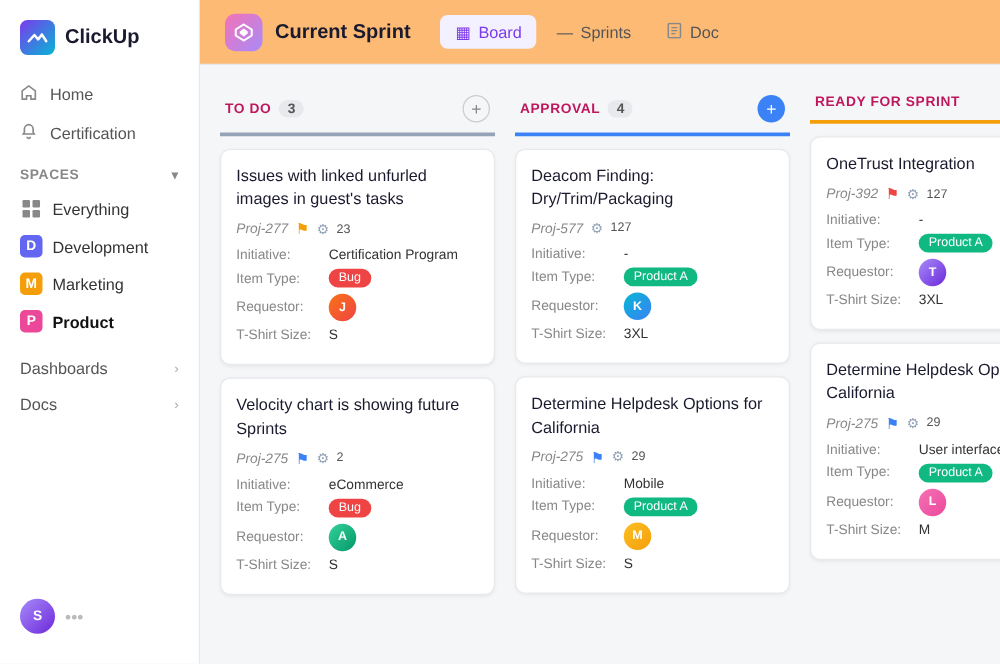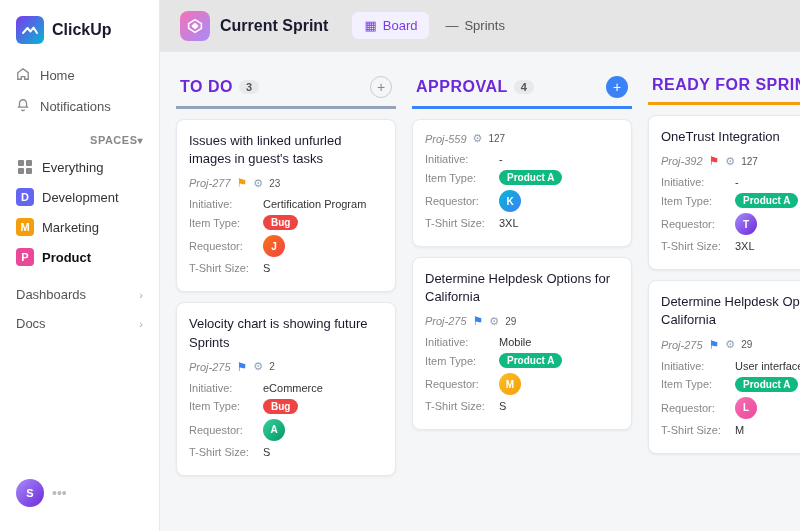--- a/index.html
+++ b/index.html
@@ -39,21 +39,21 @@
       cursor: pointer;
       color: #555;
       font-size: 13px;
       border-radius: 0;
     }
     .sidebar-nav-icon { font-size: 14px; color: #888; }
 
     .sidebar-section-header {
       display: flex;
       align-items: center;
-      justify-content: flex-end;
+      justify-content: space-between;
       padding: 12px 16px 6px;
       color: #888;
       font-size: 11px;
       font-weight: 600;
       text-transform: uppercase;
       letter-spacing: 0.5px;
     }
     .sidebar-chevron { font-size: 10px; }
     .sidebar-space-item {
       display: flex;
@@ -123,21 +123,21 @@
     
     #main {
       flex: 1;
       display: flex;
       flex-direction: column;
       overflow: hidden;
     }
 
     
     #topbar {
-      background: #e5e5e5;
+      background: #fdba74;
       border-bottom: 1px solid #e8e9ec;
       padding: 16px 20px;
       height: 52px;
       display: flex;
       align-items: center;
       gap: 0;
     }
     .topbar-title {
       display: flex;
       align-items: center;
@@ -211,24 +211,24 @@
     .column-header.todo { border-bottom-color: #94a3b8; }
     .column-header.approval { border-bottom-color: #3b82f6; }
     .column-header.ready { border-bottom-color: #f59e0b; }
 
     .col-title-row {
       display: flex;
       align-items: center;
       gap: 6px;
     }
     .col-title {
-      font-size: 16px;
+      font-size: 11px;
       font-weight: 700;
       letter-spacing: 0.5px;
-      color: #6d28d9;
+      color: #be185d;
       text-transform: uppercase;
     }
     .col-count {
       background: #e8e9ec;
       border-radius: 10px;
       padding: 1px 7px;
       font-size: 11px;
       color: #555;
       font-weight: 600;
     }
@@ -301,21 +301,21 @@
       width: 68px;
       flex-shrink: 0;
     }
     .card-row-value {
       color: #333;
     }
     .badge {
       padding: 2px 8px;
       border-radius: 12px;
       font-size: 10px;
-      font-weight: 700;
+      font-weight: 400;
       color: #fff;
     }
     .badge-bug { background: #ef4444; }
     .badge-product-a { background: #10b981; }
     .avatar-tiny {
       width: 22px;
       height: 22px;
       border-radius: 50%;
       object-fit: cover;
       display: flex;
@@ -364,21 +364,21 @@
     </span>
     <span>Home</span>
   </div>
   <div class="sidebar-nav-item">
     <span class="sidebar-nav-icon">
       <svg width="14" height="14" viewBox="0 0 16 16" fill="none">
           <path d="M8 2a4 4 0 0 0-4 4v3l-1 1.5h10L12 9V6a4 4 0 0 0-4-4z" stroke="#888" stroke-width="1.5" fill="none"></path>
           <path d="M6.5 13a1.5 1.5 0 0 0 3 0" stroke="#888" stroke-width="1.5" fill="none"></path>
         </svg>
     </span>
-    <span>Notifications</span>
+    <span>Certification</span>
   </div>
 
   <div class="sidebar-section-header">
     <span>Spaces</span>
     <span class="sidebar-chevron">▾</span>
   </div>
 
   <div class="sidebar-space-item">
     <span class="everything-icon">
       <svg width="16" height="16" viewBox="0 0 16 16">
@@ -434,20 +434,29 @@
     </div>
     <div class="topbar-nav">
       <div class="topbar-nav-item active">
         <span>▦</span>
         <span>Board</span>
       </div>
       <div class="topbar-nav-item">
         <span>—</span>
         <span>Sprints</span>
       </div>
+      <div class="topbar-nav-item">
+        <span>
+          <svg width="13" height="13" viewBox="0 0 16 16" fill="none">
+              <rect x="2" y="1" width="12" height="14" rx="1" stroke="#888" stroke-width="1.5"></rect>
+              <path d="M5 5h6M5 8h6M5 11h4" stroke="#888" stroke-width="1.2"></path>
+            </svg>
+        </span>
+        <span>Doc</span>
+      </div>
     </div>
   </div>
 
   <div id="board">
     <div class="columns-wrapper">
 
       <div class="column">
         <div class="column-header todo">
           <div class="col-title-row">
             <span class="col-title">TO DO</span>
@@ -512,22 +521,23 @@
       <div class="column">
         <div class="column-header approval">
           <div class="col-title-row">
             <span class="col-title">APPROVAL</span>
             <span class="col-count">4</span>
           </div>
           <div class="col-add-blue">+</div>
         </div>
 
         <div class="card">
+          <div class="card-title">Deacom Finding: Dry/Trim/Packaging</div>
           <div class="card-meta">
-            <span class="proj-id">Proj-559</span>
+            <span class="proj-id">Proj-577</span>
             <span class="gear-icon-small">⚙</span>
             <span class="card-count">127</span>
           </div>
           <div class="card-row">
             <span class="card-row-label">Initiative:</span>
             <span class="card-row-value">-</span>
           </div>
           <div class="card-row">
             <span class="card-row-label">Item Type:</span>
             <span class="badge badge-product-a">Product A</span>

